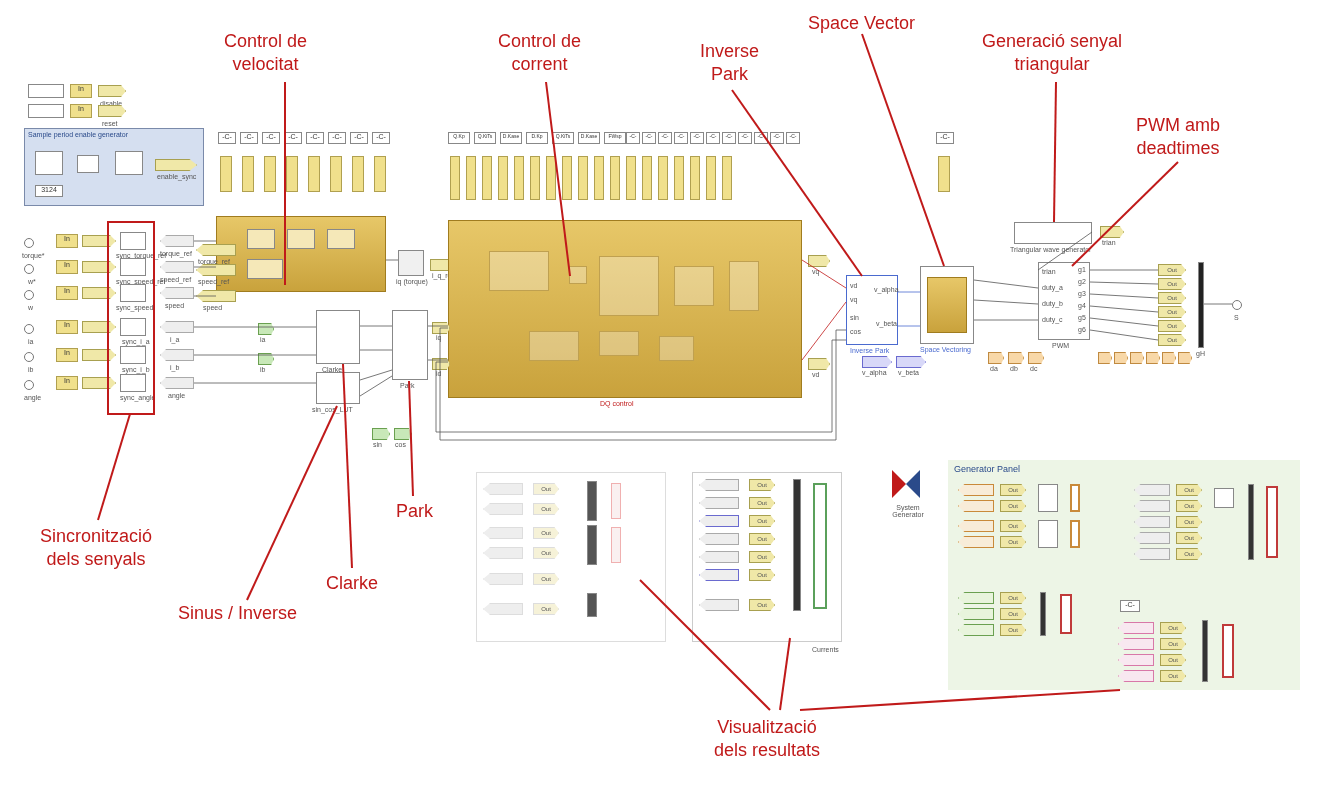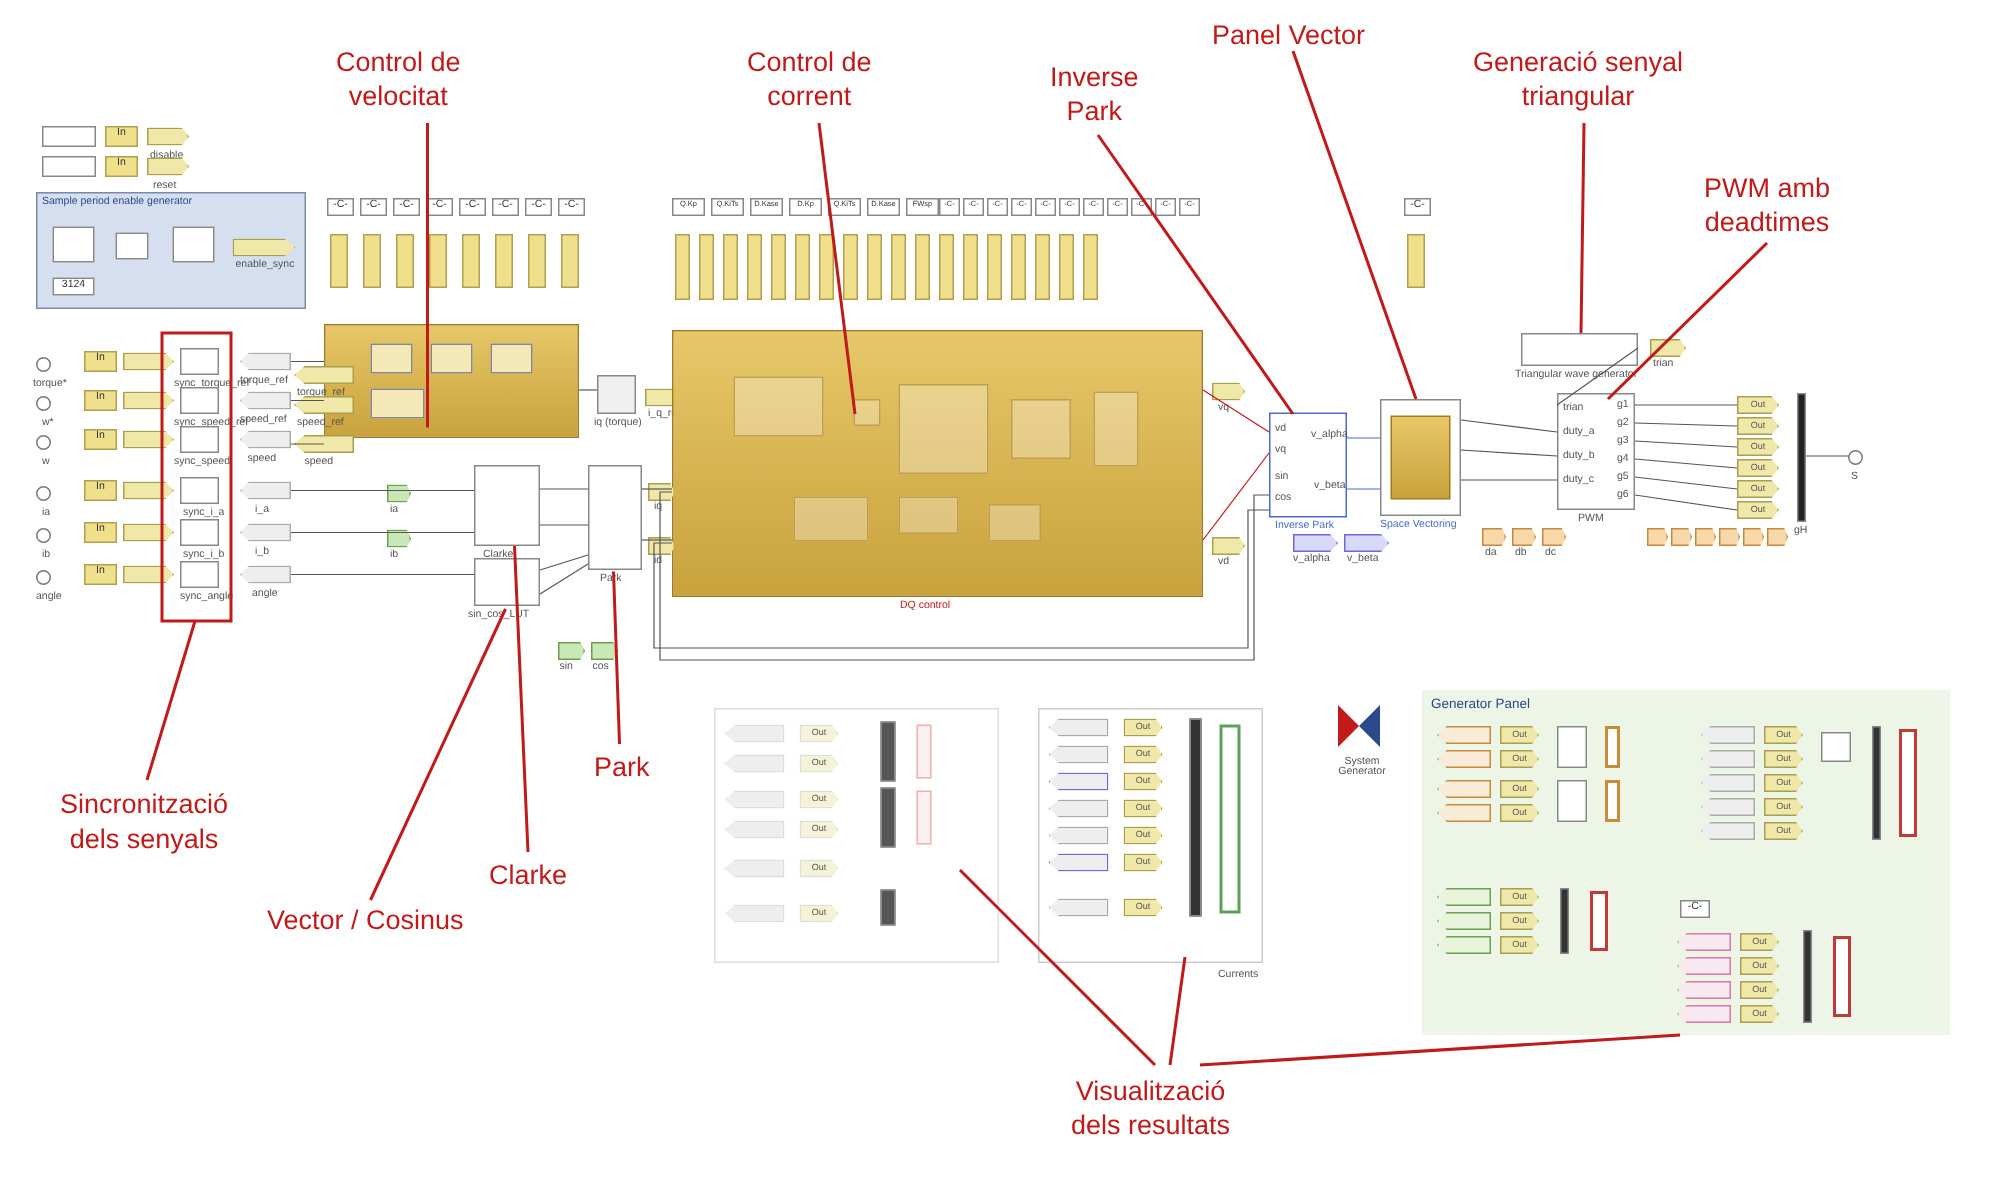--- a/index.html
+++ b/index.html
@@ -530,20 +530,20 @@
   <line class="red-annot-line" x1="343" y1="364" x2="352" y2="568"></line>
   <line class="red-annot-line" x1="409" y1="381" x2="413" y2="496"></line>
   <path class="red-annot-line" d="M 770 710 L 640 580"></path>
   <path class="red-annot-line" d="M 780 710 L 790 638"></path>
   <path class="red-annot-line" d="M 800 710 L 1120 690"></path>
 </svg>
 
 <div class="annotation" style="left:224px; top:30px;">Control de<br>velocitat</div>
 <div class="annotation" style="left:498px; top:30px;">Control de<br>corrent</div>
 <div class="annotation" style="left:700px; top:40px;">Inverse<br>Park</div>
-<div class="annotation" style="left:808px; top:12px;">Panel Vector</div>
+<div class="annotation" style="left:808px; top:12px;">Space Vector</div>
 <div class="annotation" style="left:982px; top:30px;">Generació senyal<br>triangular</div>
 <div class="annotation" style="left:1136px; top:114px;">PWM amb<br>deadtimes</div>
 <div class="annotation" style="left:40px; top:525px;">Sincronització<br>dels senyals</div>
-<div class="annotation" style="left:178px; top:602px;">Vector / Cosinus</div>
+<div class="annotation" style="left:178px; top:602px;">Sinus / Inverse</div>
 <div class="annotation" style="left:326px; top:572px;">Clarke</div>
 <div class="annotation" style="left:396px; top:500px;">Park</div>
 <div class="annotation" style="left:714px; top:716px;">Visualització<br>dels resultats</div>
 
 </body></html>

